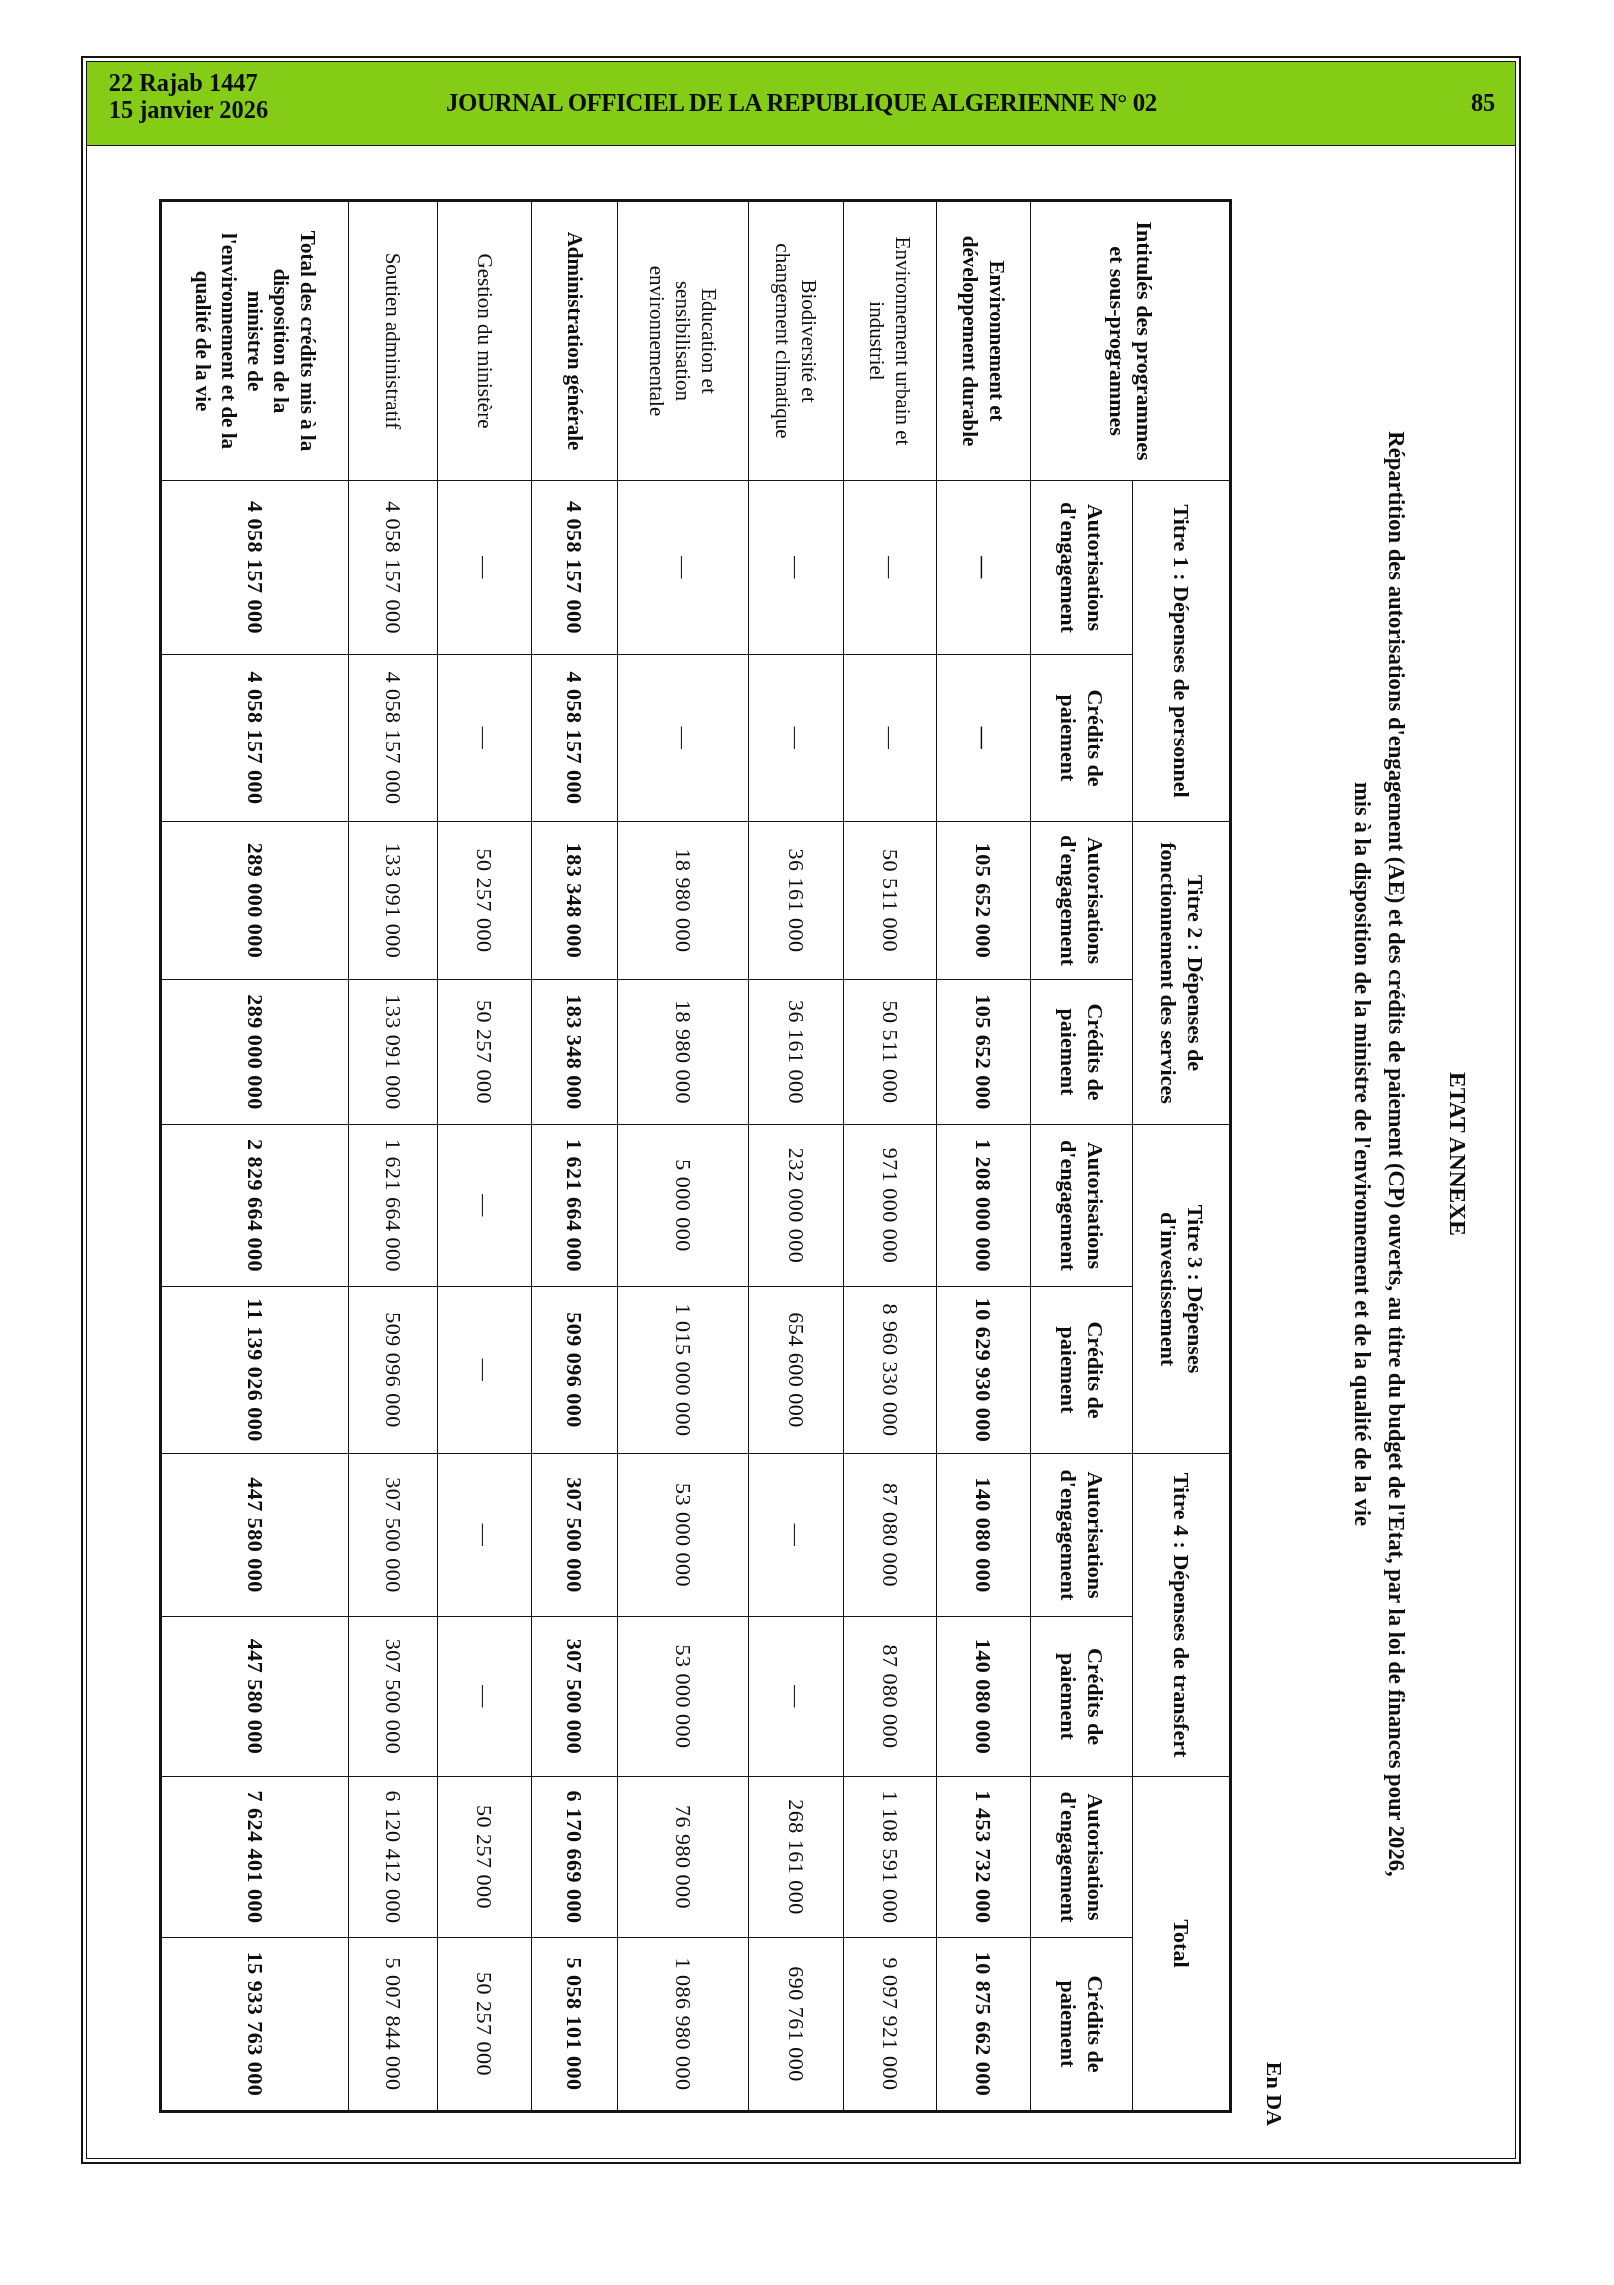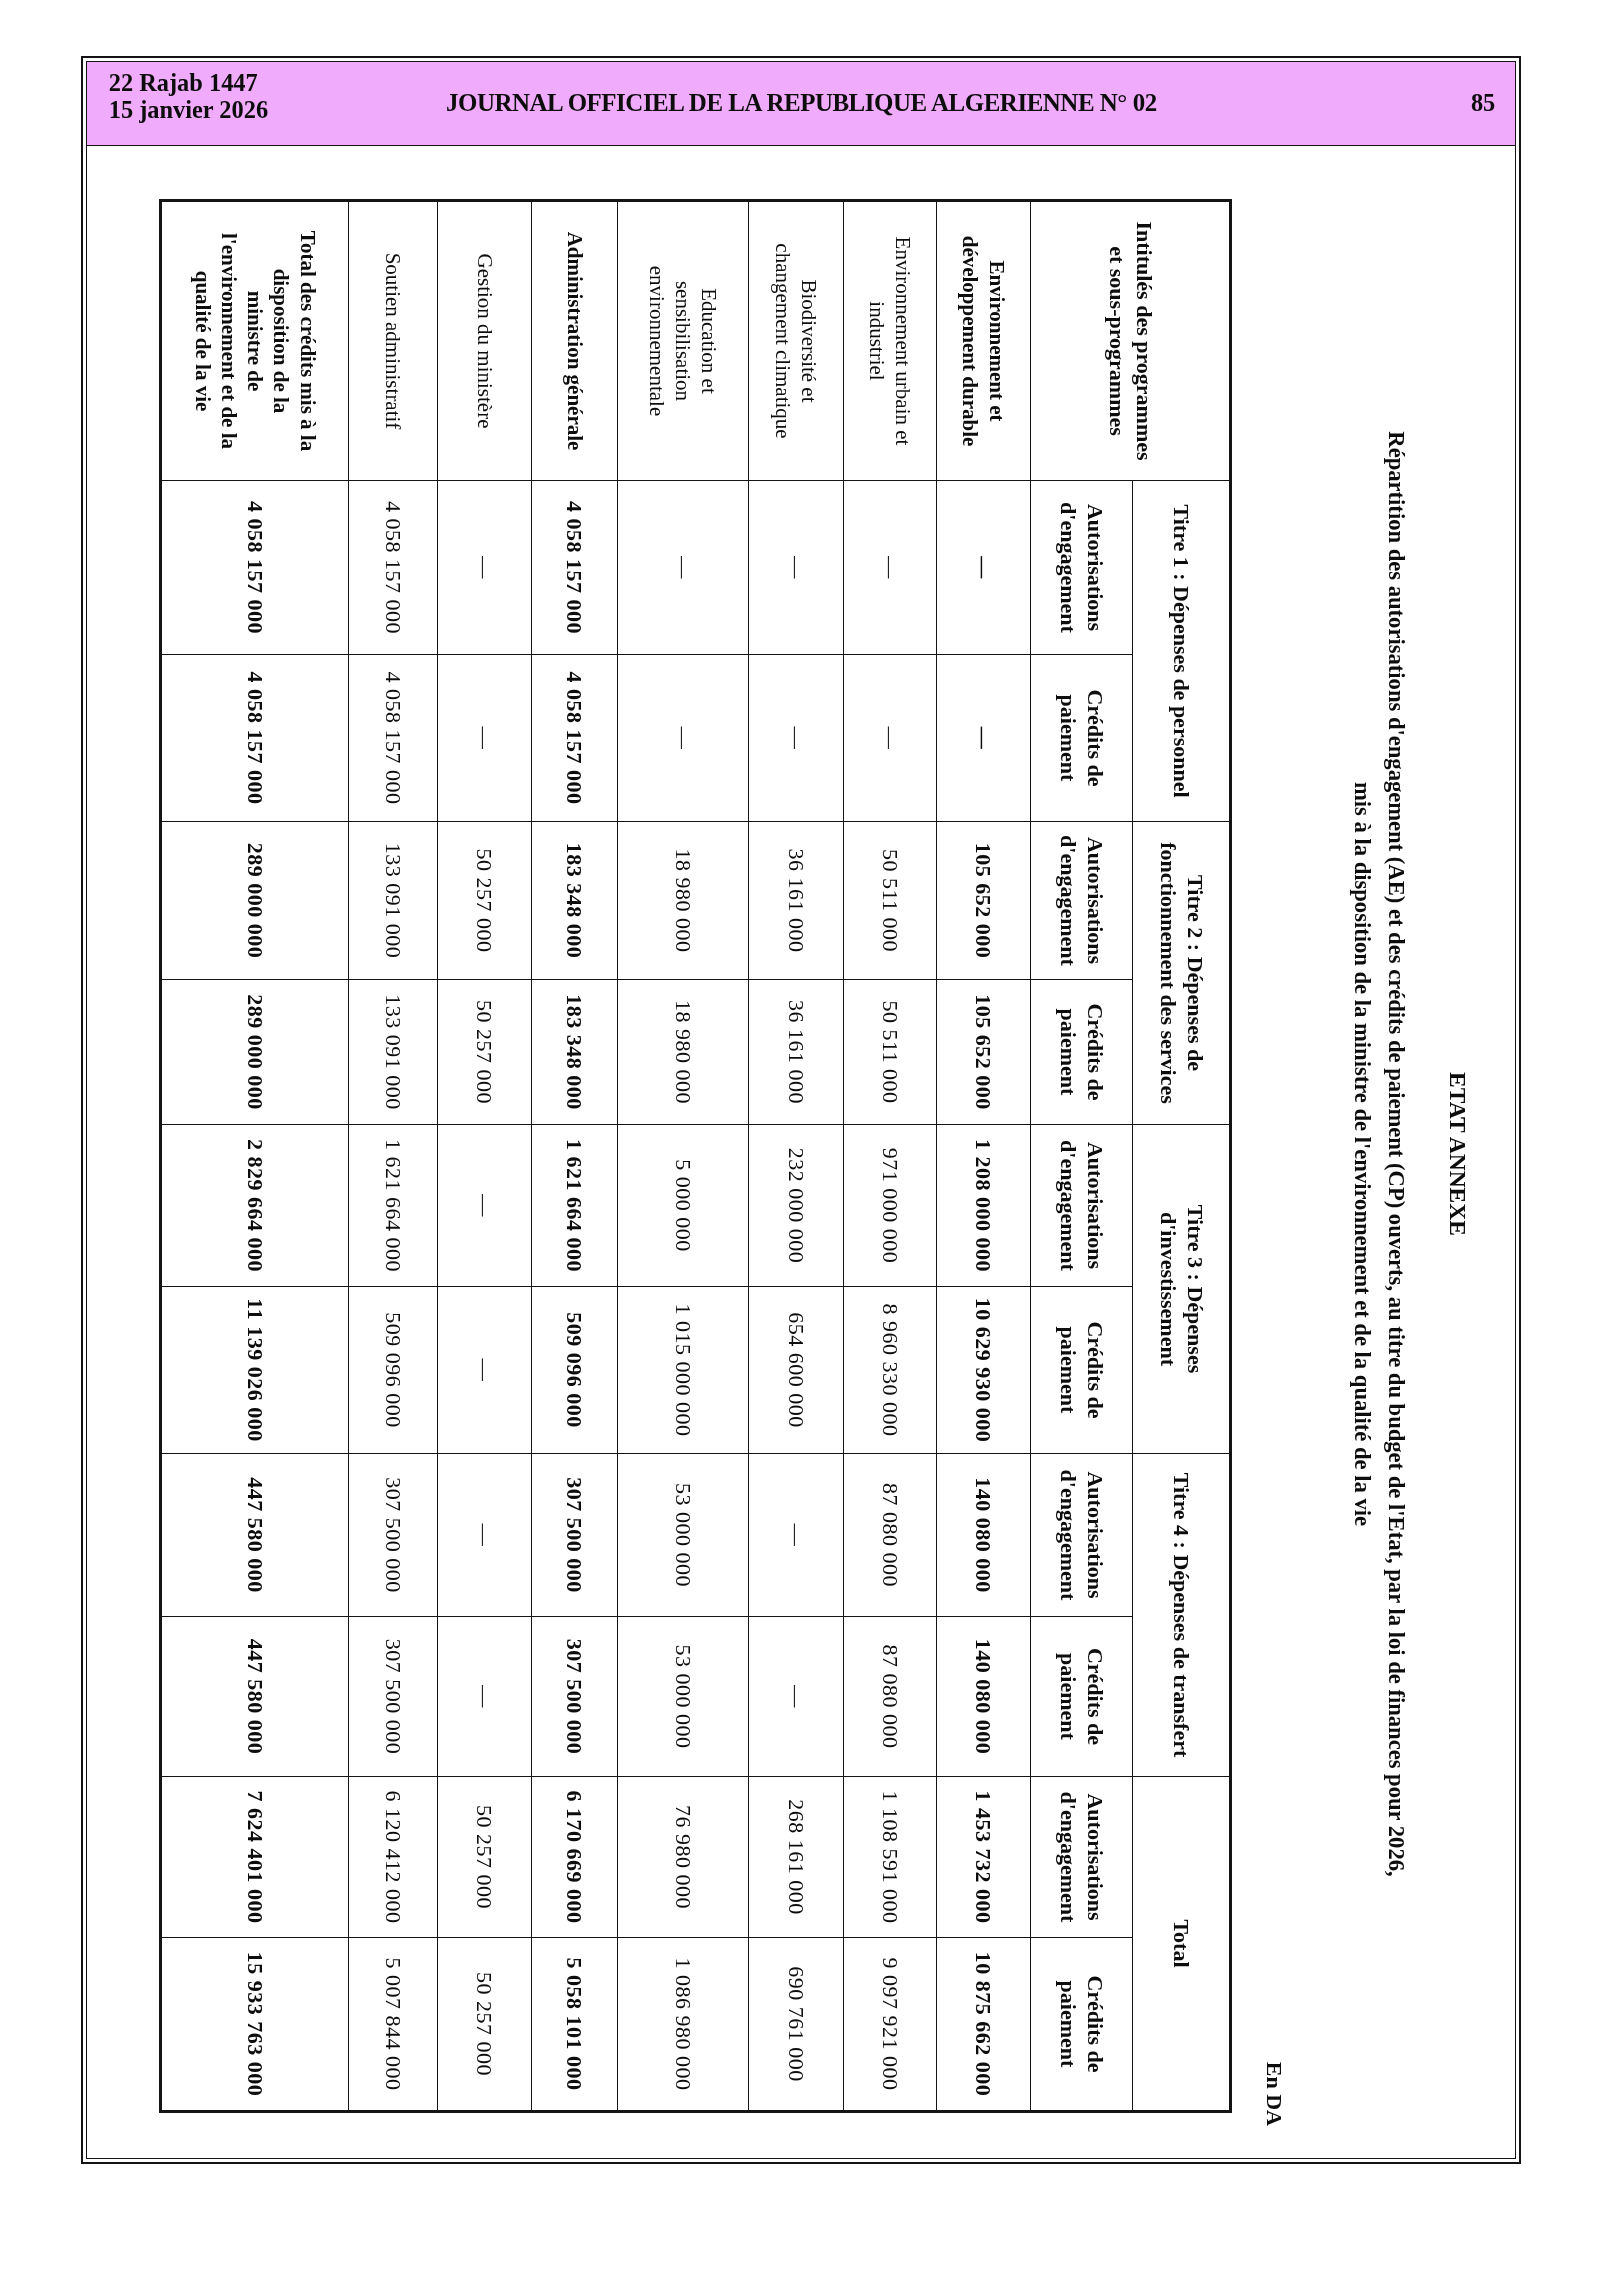--- a/index.html
+++ b/index.html
@@ -11,21 +11,21 @@
   .frame{
     position:absolute;left:81px;top:56px;width:1440px;height:2108px;
     border:2.7px solid #141414;box-sizing:border-box;padding:2.7px;
   }
   .frame-inner{
     width:100%;height:100%;border:1.8px solid #141414;box-sizing:border-box;
     position:relative;overflow:hidden;
   }
   
   .masthead{
-    position:relative;height:83px;background:#f0abfc;
+    position:relative;height:83px;background:#84cc16;
     border-bottom:1.8px solid #141414;box-sizing:content-box;
   }
   .date-block{
     position:absolute;left:22px;top:7.2px;font-weight:bold;font-size:24.4px;line-height:1.12;
   }
   .masthead-title{
     position:absolute;left:109px;right:109px;top:0;height:100%;
     display:flex;align-items:center;justify-content:center;
     font-weight:bold;font-size:26px;letter-spacing:-0.5px;white-space:nowrap;
     transform:scaleX(0.96);

